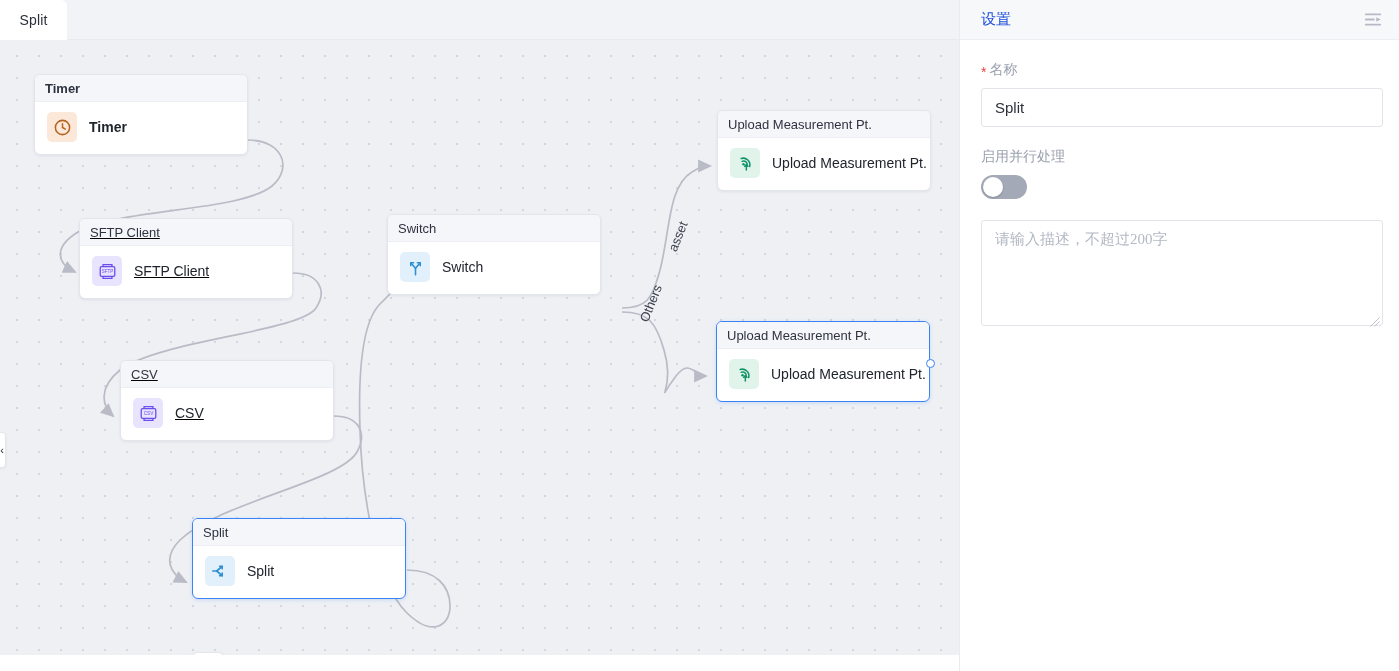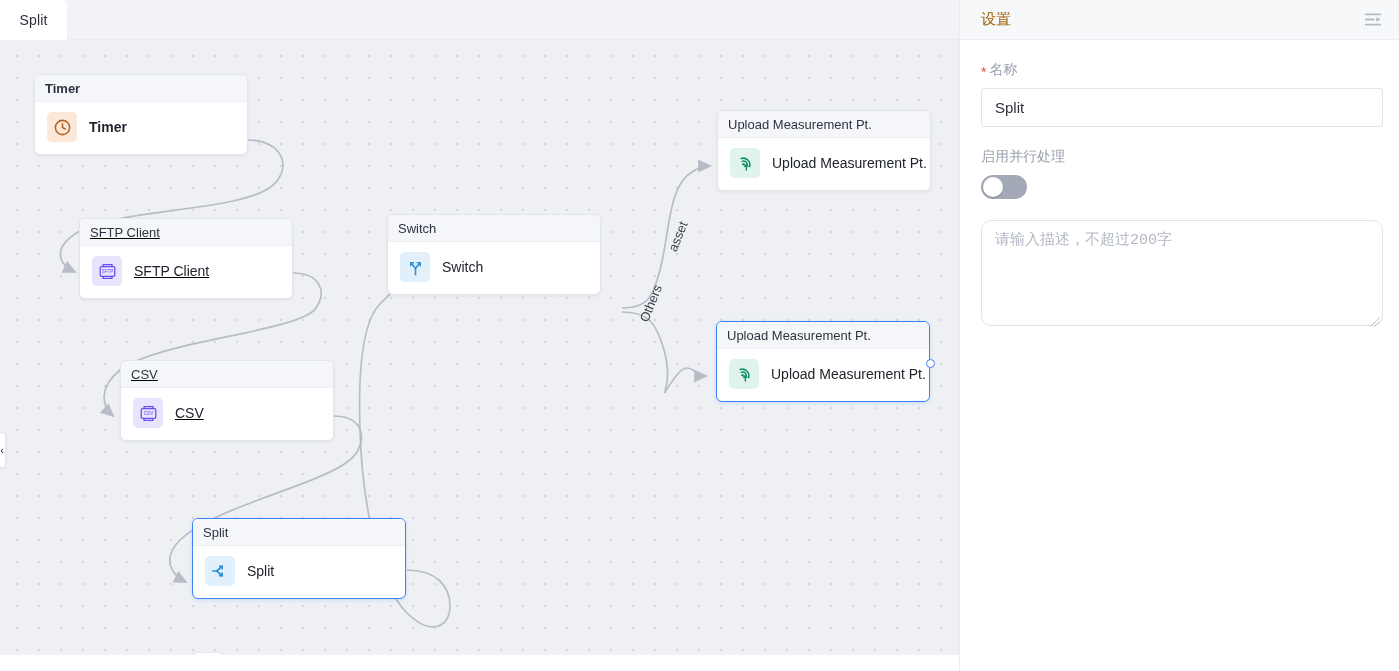--- a/index.html
+++ b/index.html
@@ -112,21 +112,21 @@
   
   #panel {
     position:absolute; left:959px; top:0; width:440px; height:671px;
     background:#ffffff; border-left:1px solid #e9ebf0;
   }
   #panel-header {
     height:40px; background:#f7f8fa; border-bottom:1px solid #eceef2;
     display:flex; align-items:center; justify-content:space-between;
     padding:0 16px 0 21px;
   }
-  #panel-title { font-size:15px; color:#a16207; }
+  #panel-title { font-size:15px; color:#1d4ed8; }
   #panel-toggle { width:20px; height:20px; display:flex; align-items:center; justify-content:center; cursor:pointer; }
   #panel-body { padding:21px 18px 0 21px; }
   .field-label {
     font-size:14px; color:#9aa0ad; margin-bottom:9px;
     display:flex; align-items:center; gap:3px;
   }
   .req { color:#e8453c; font-size:14px; line-height:1; position:relative; top:2px; }
   .text-input {
     width:402px; height:39px;
     border:1px solid #e2e4ea; border-radius:3px;
@@ -140,23 +140,23 @@
     width:46px; height:24px; border-radius:12px; background:#a3a9b6;
     position:relative; cursor:pointer;
   }
   .toggle .knob {
     position:absolute; left:2px; top:2px; width:20px; height:20px; border-radius:50%;
     background:#fff; box-shadow:0 1px 2px rgba(0,0,0,.18);
   }
   .textarea-wrap { position:relative; width:402px; }
   textarea.text-area {
     width:402px; height:106px; resize:none;
-    border:1px solid #e2e4ea; border-radius:10px;
+    border:1px solid #e2e4ea; border-radius:3px;
     padding:9px 13px; font-size:15px; color:#2c3038;
-    font-family:Liberation Mono, monospace;
+    font-family:Liberation Serif, serif;
     outline:none; background:#fff;
   }
   textarea.text-area::placeholder { color:#b3b8c4; }
   .resize-grip {
     position:absolute; right:3px; bottom:3px; width:10px; height:10px;
     pointer-events:none;
   }
 </style>
 </head>
 <body>

